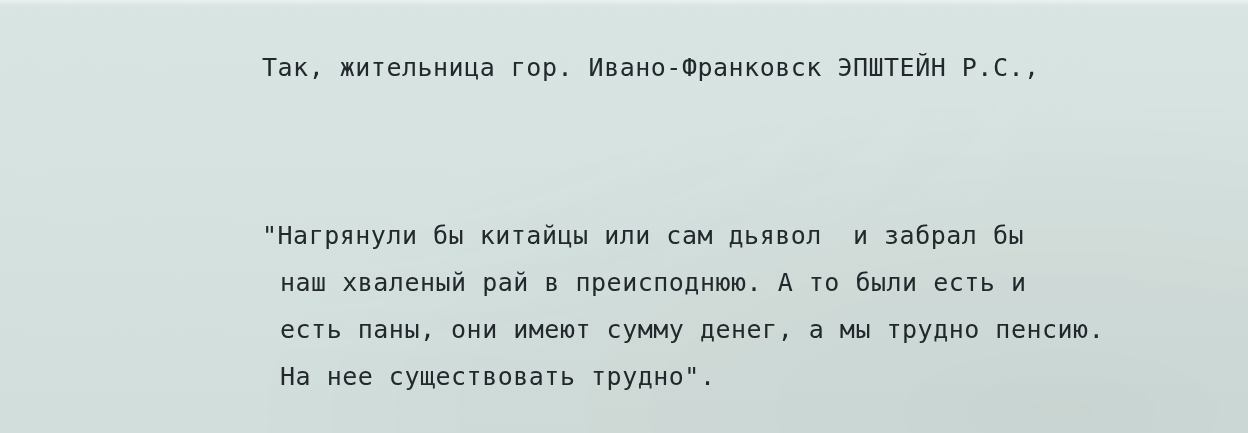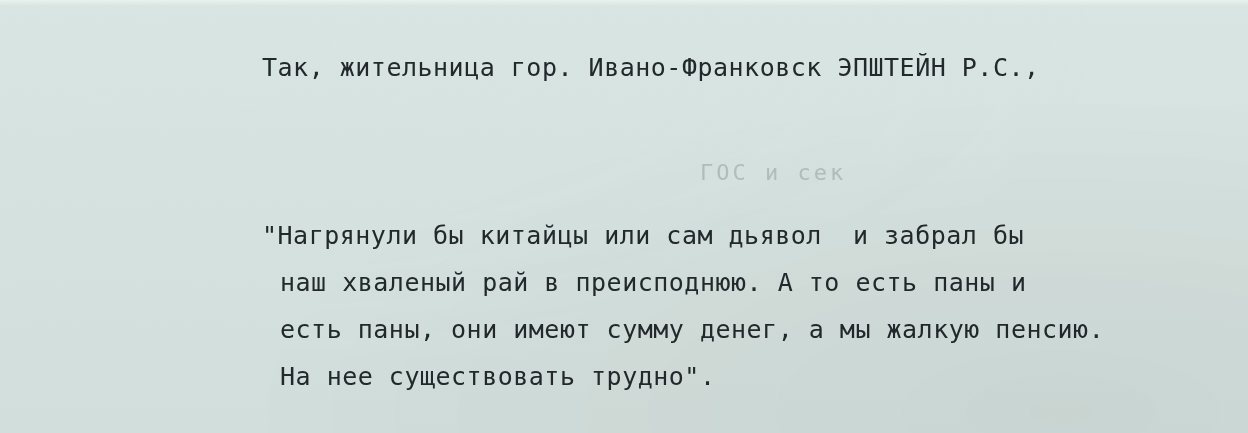--- a/index.html
+++ b/index.html
@@ -90,23 +90,22 @@
   <div class="edge-top"></div>
 
   <div class="typescript">
 
     <div class="para-one">
       <div class="line indent">Так, жительница гор. Ивано-Франковск ЭПШТЕЙН Р.С.,</div>
     </div>
 
     <div class="para-two">
       <div class="line">"Нагрянули бы китайцы или сам дьявол  и забрал бы</div>
-      <div class="line hang">наш хваленый рай в преисподнюю. А то есть паны и</div>
-      <div class="line hang">есть паны, они имеют сумму денег, а мы жалкую пенсию.</div>
+      <div class="line hang">наш хваленый рай в преисподнюю. А то были есть и</div>
+      <div class="line hang">есть паны, они имеют сумму денег, а мы трудно пенсию.</div>
       <div class="line hang">На нее существовать трудно".</div>
     </div>
 
   </div>
 
-  <div class="ghost">ГОС и сек</div>
 
   <div class="grain"></div>
 </div>
 
 </body></html>

